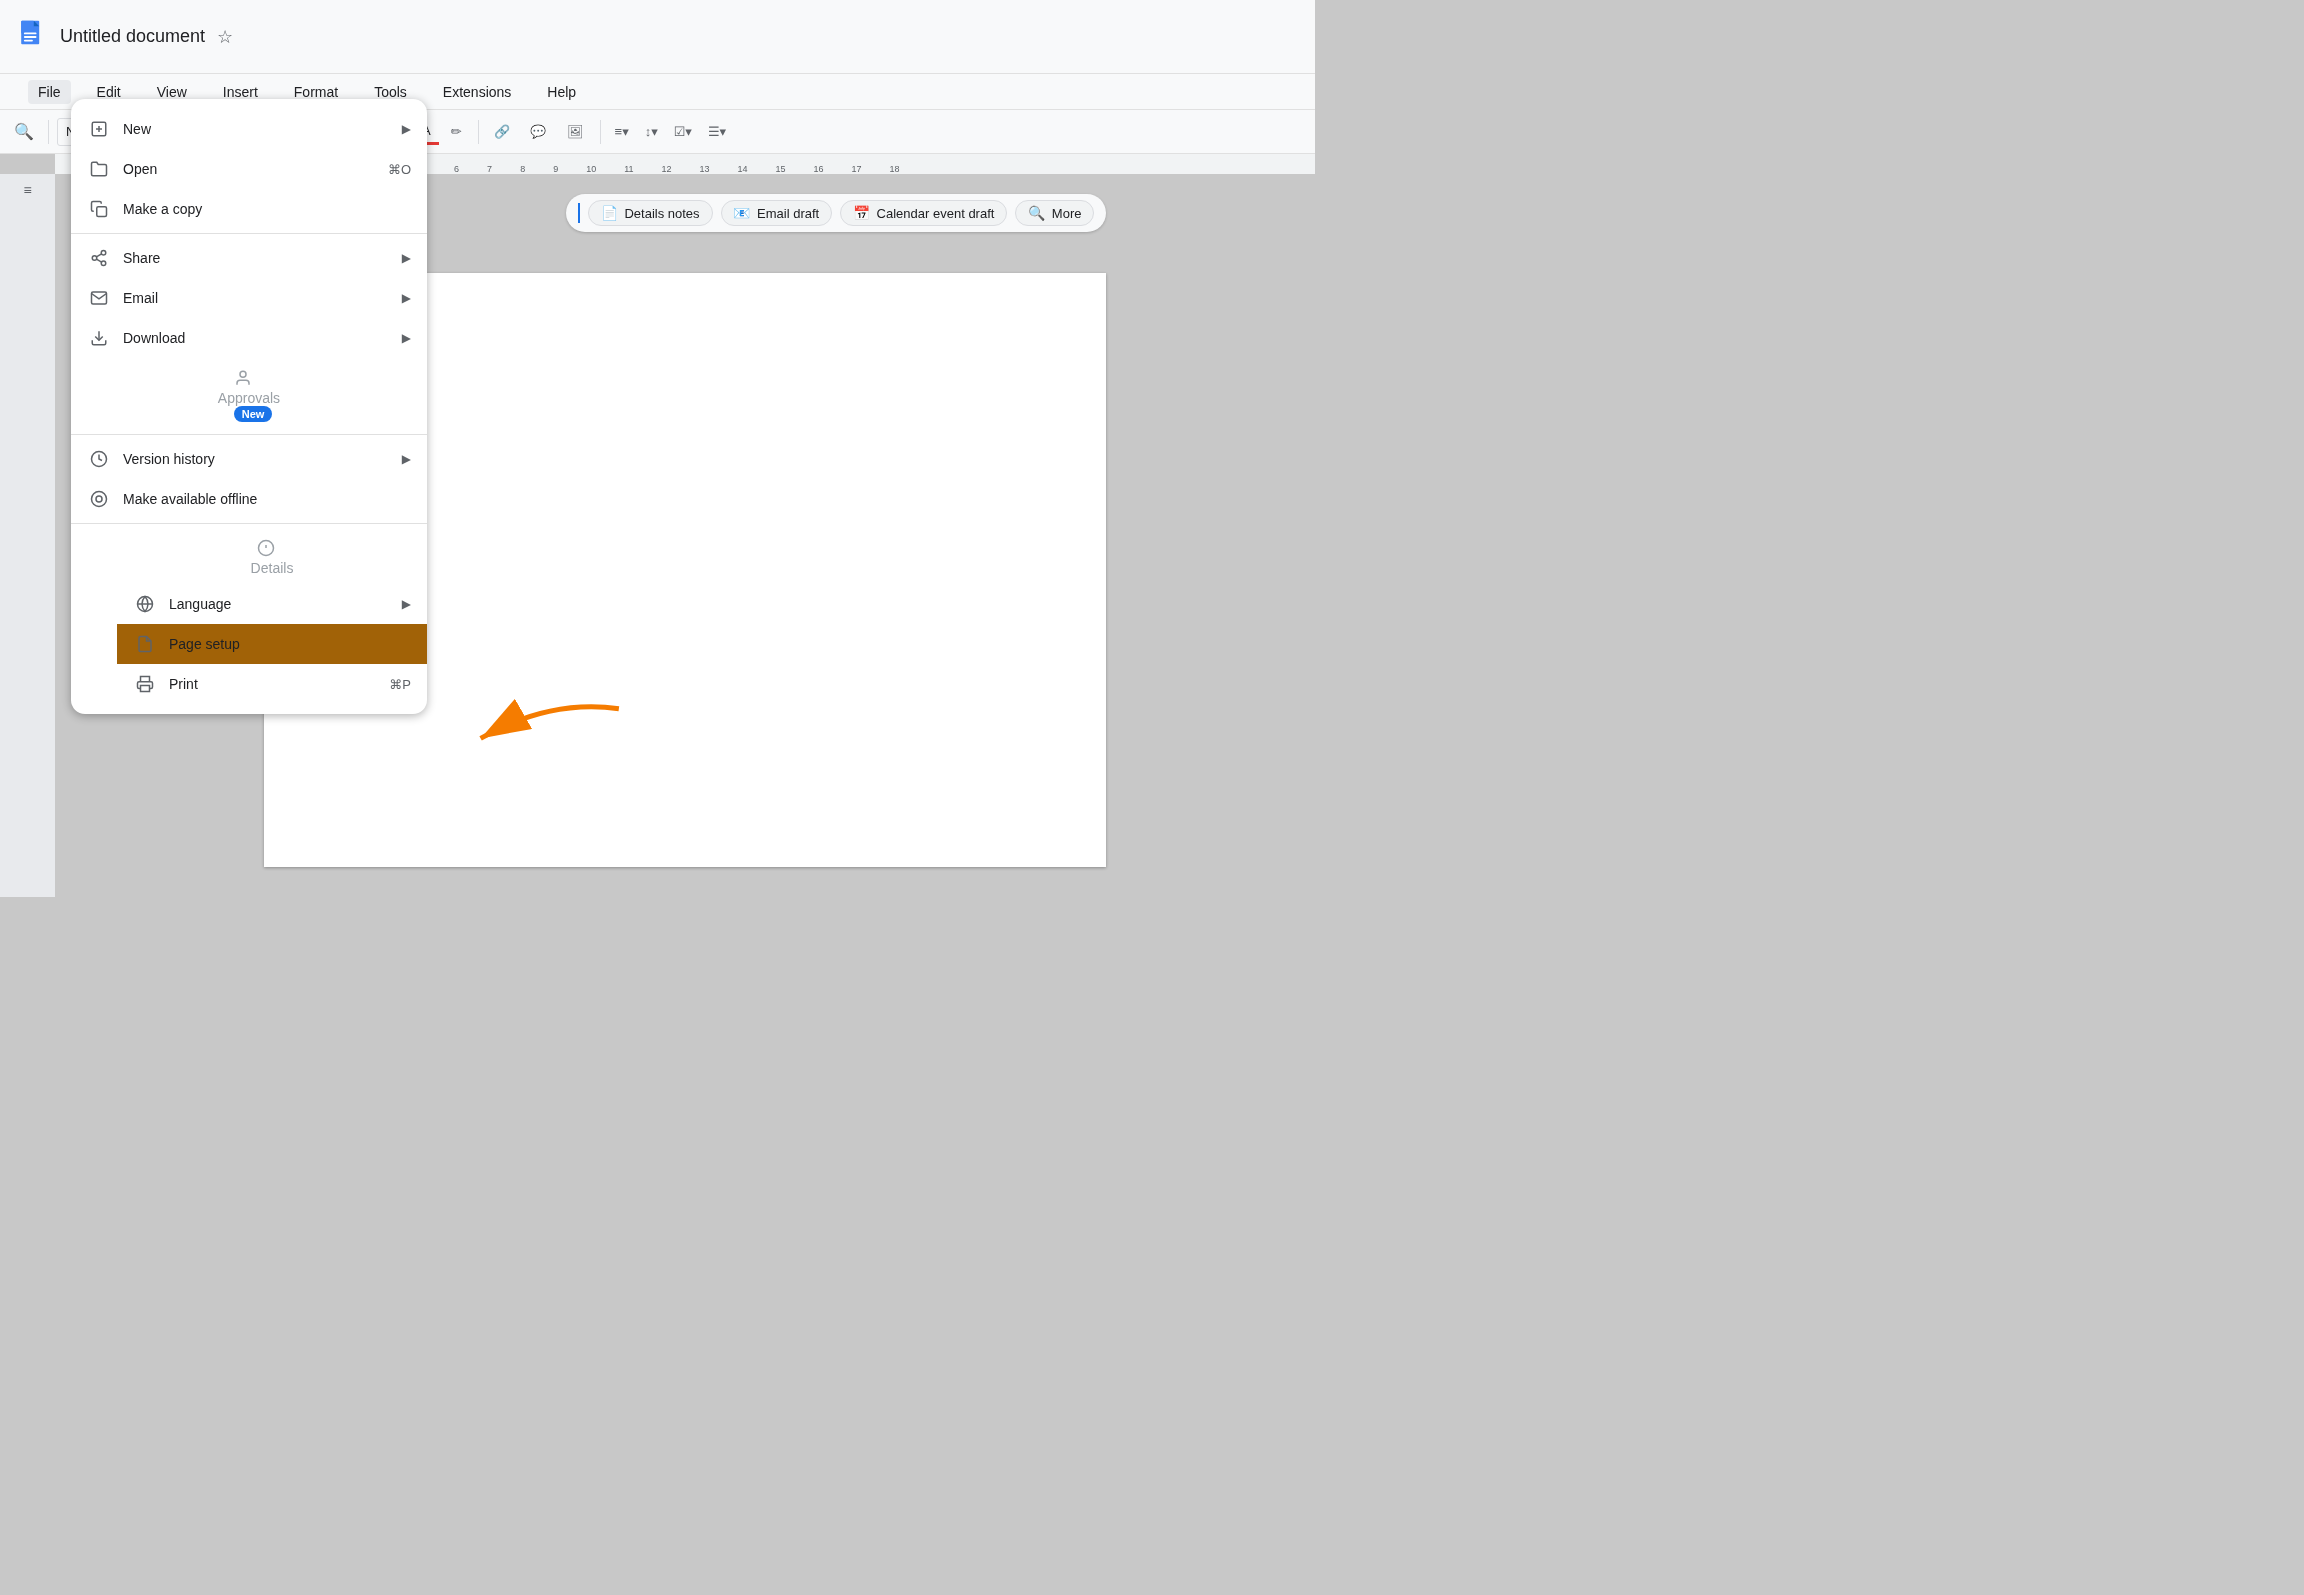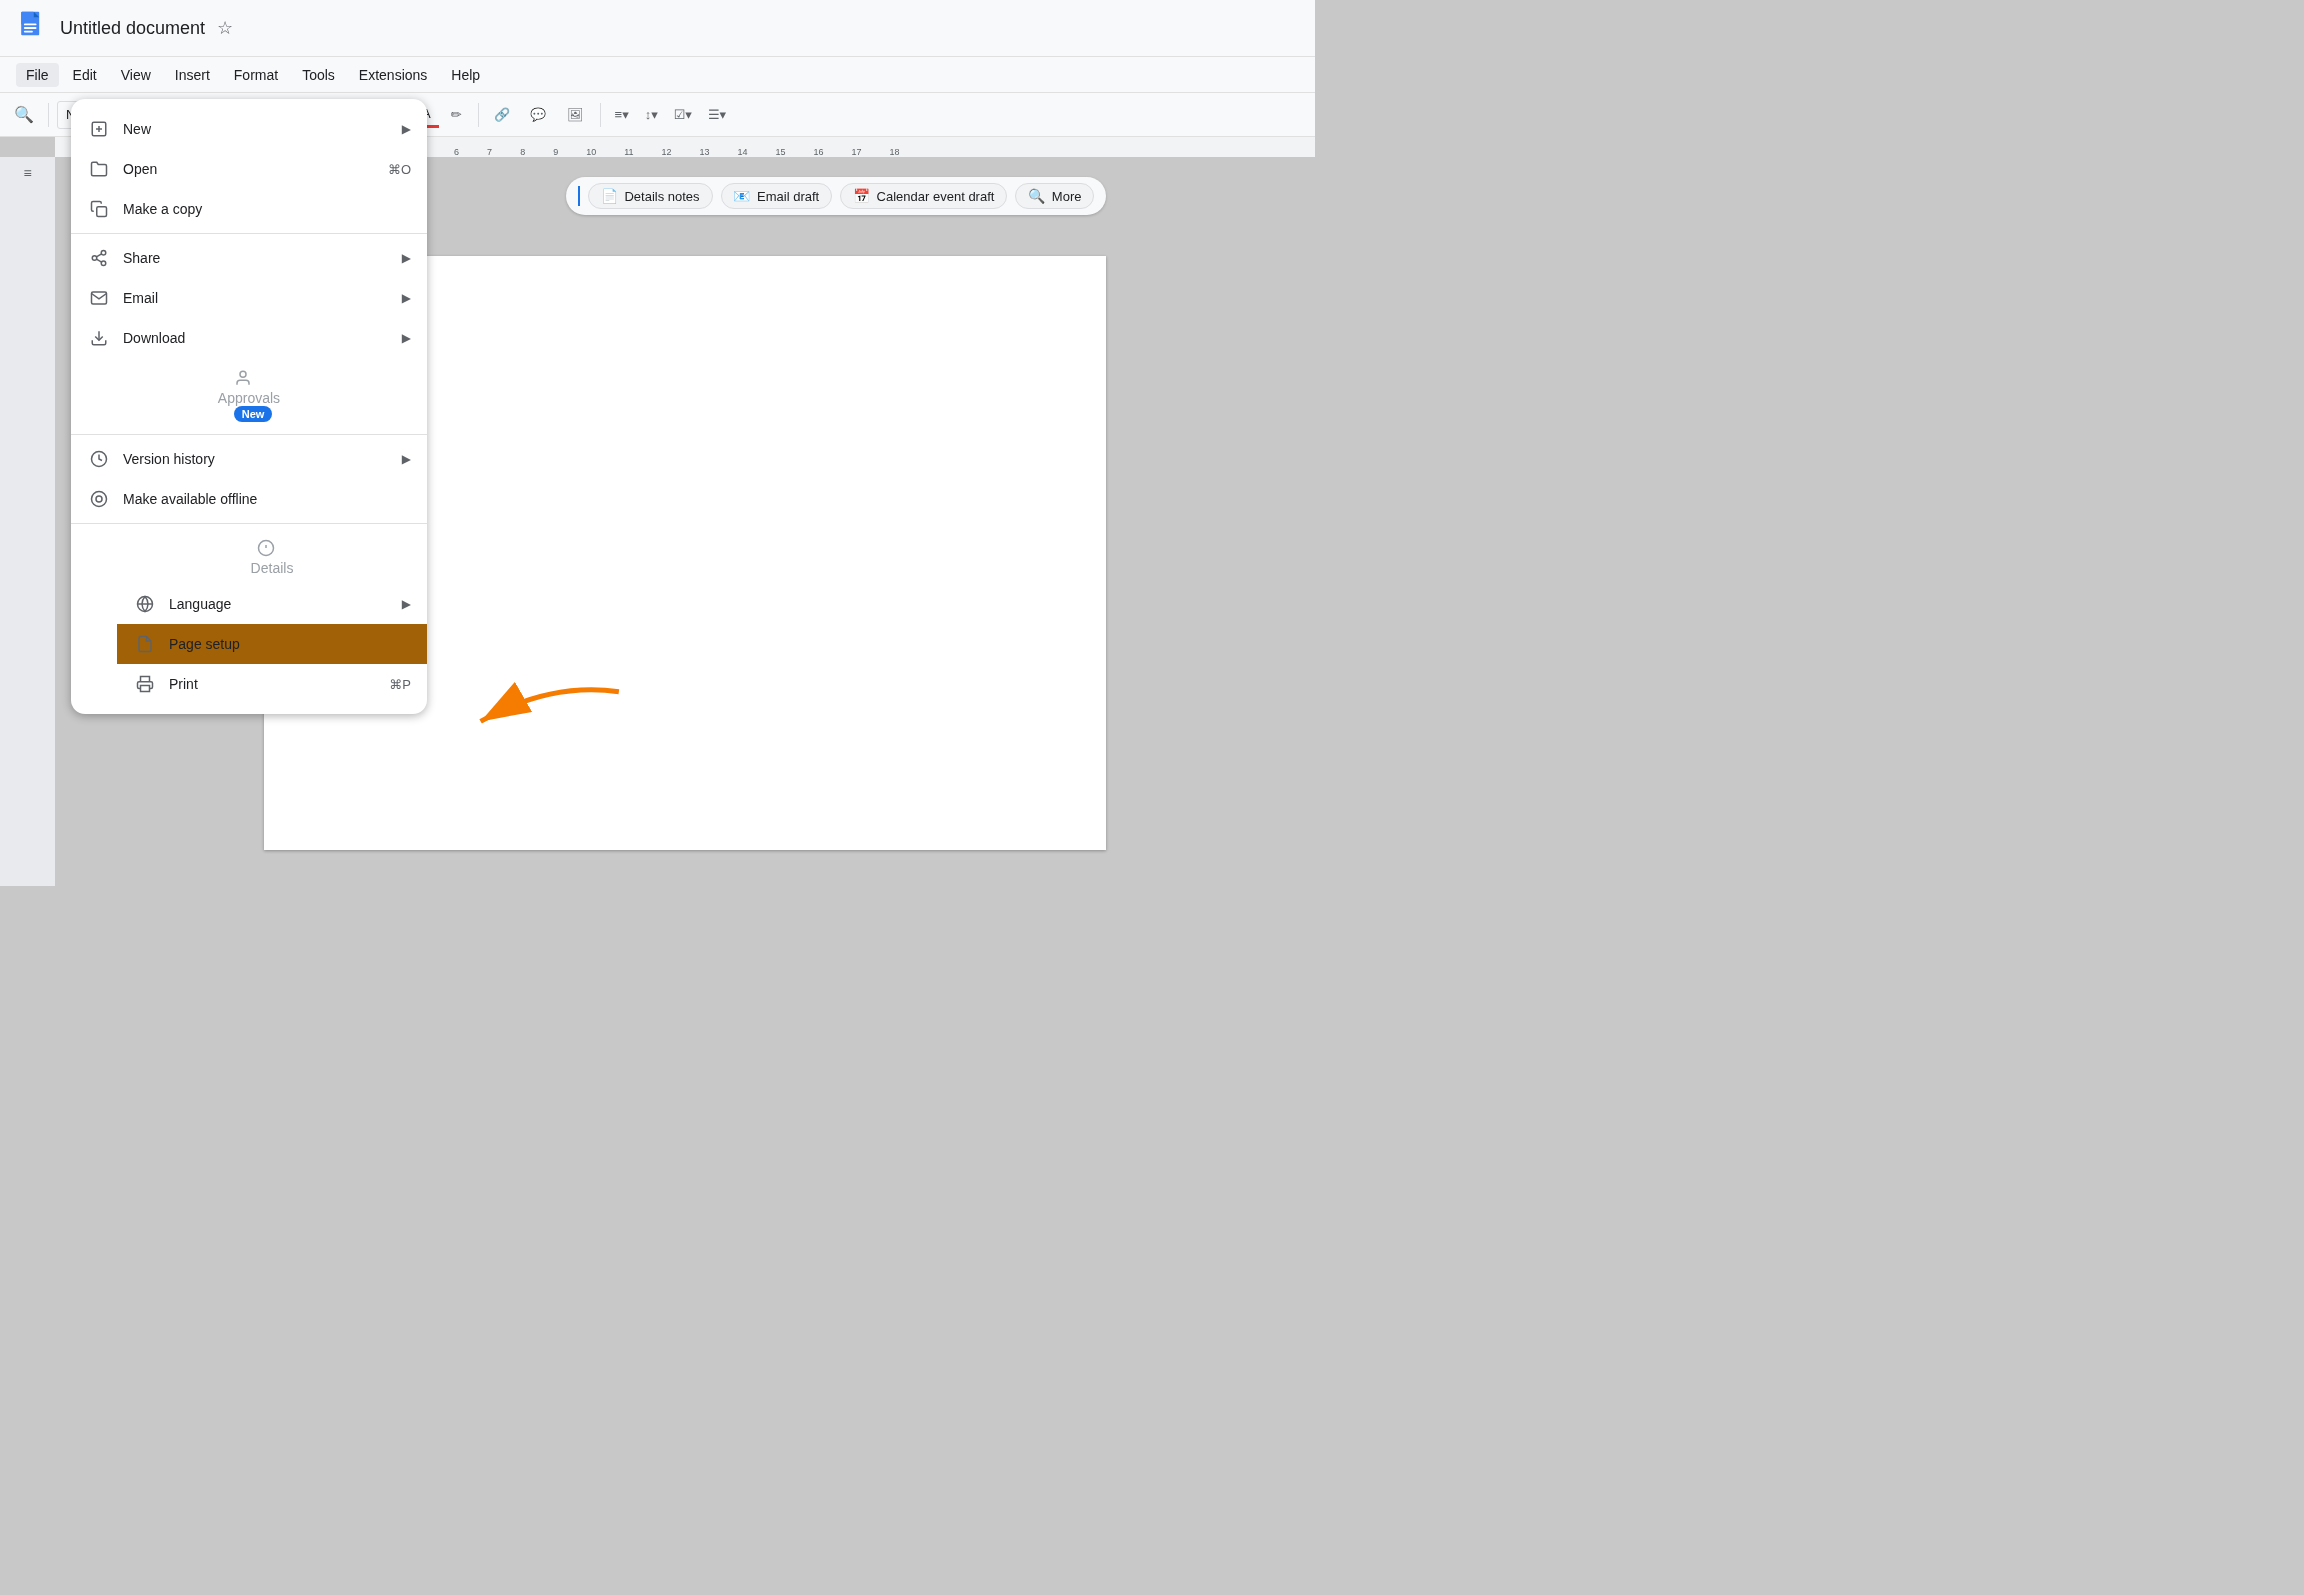--- a/index.html
+++ b/index.html
@@ -8,21 +8,21 @@
       background: #c8c8c8;
       width: 1315px;
       height: 897px;
       overflow: hidden;
       position: relative;
     }
 
     
     .top-bar {
       background: #f8f9fa;
-      height: 57px;
+      height: 74px;
       display: flex;
       align-items: center;
       padding: 0 12px;
       gap: 8px;
       border-bottom: 1px solid #e0e0e0;
     }
     .doc-icon {
       width: 40px;
       height: 40px;
       display: flex;
@@ -54,20 +54,21 @@
       padding: 0 16px;
       gap: 4px;
       border-bottom: 1px solid #e0e0e0;
     }
     .menu-item {
       padding: 4px 10px;
       font-size: 14px;
       color: #202124;
       cursor: pointer;
       border-radius: 4px;
+      margin-left: 12px;
     }
     .menu-item:hover, .menu-item.active {
       background: #e8eaed;
     }
     .menu-item.active {
       background: #e8eaed;
     }
 
     
     .toolbar {

